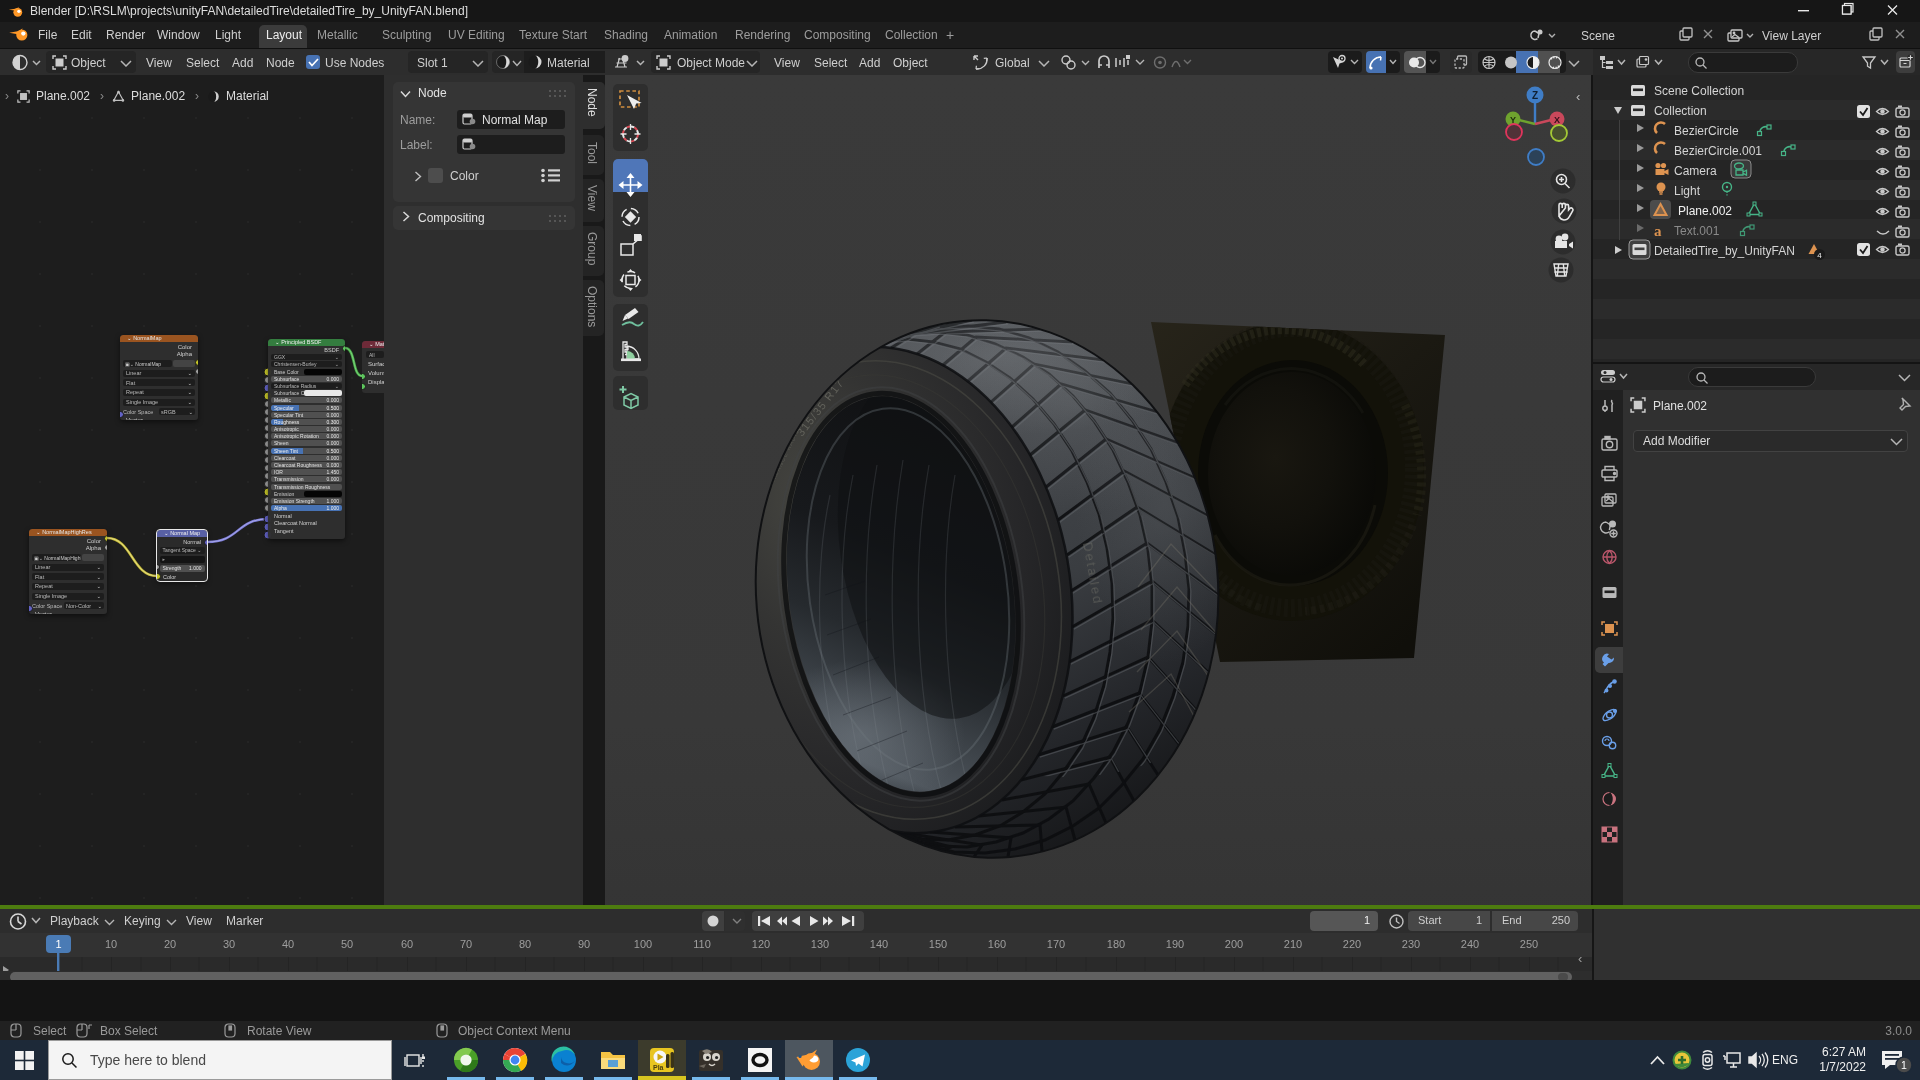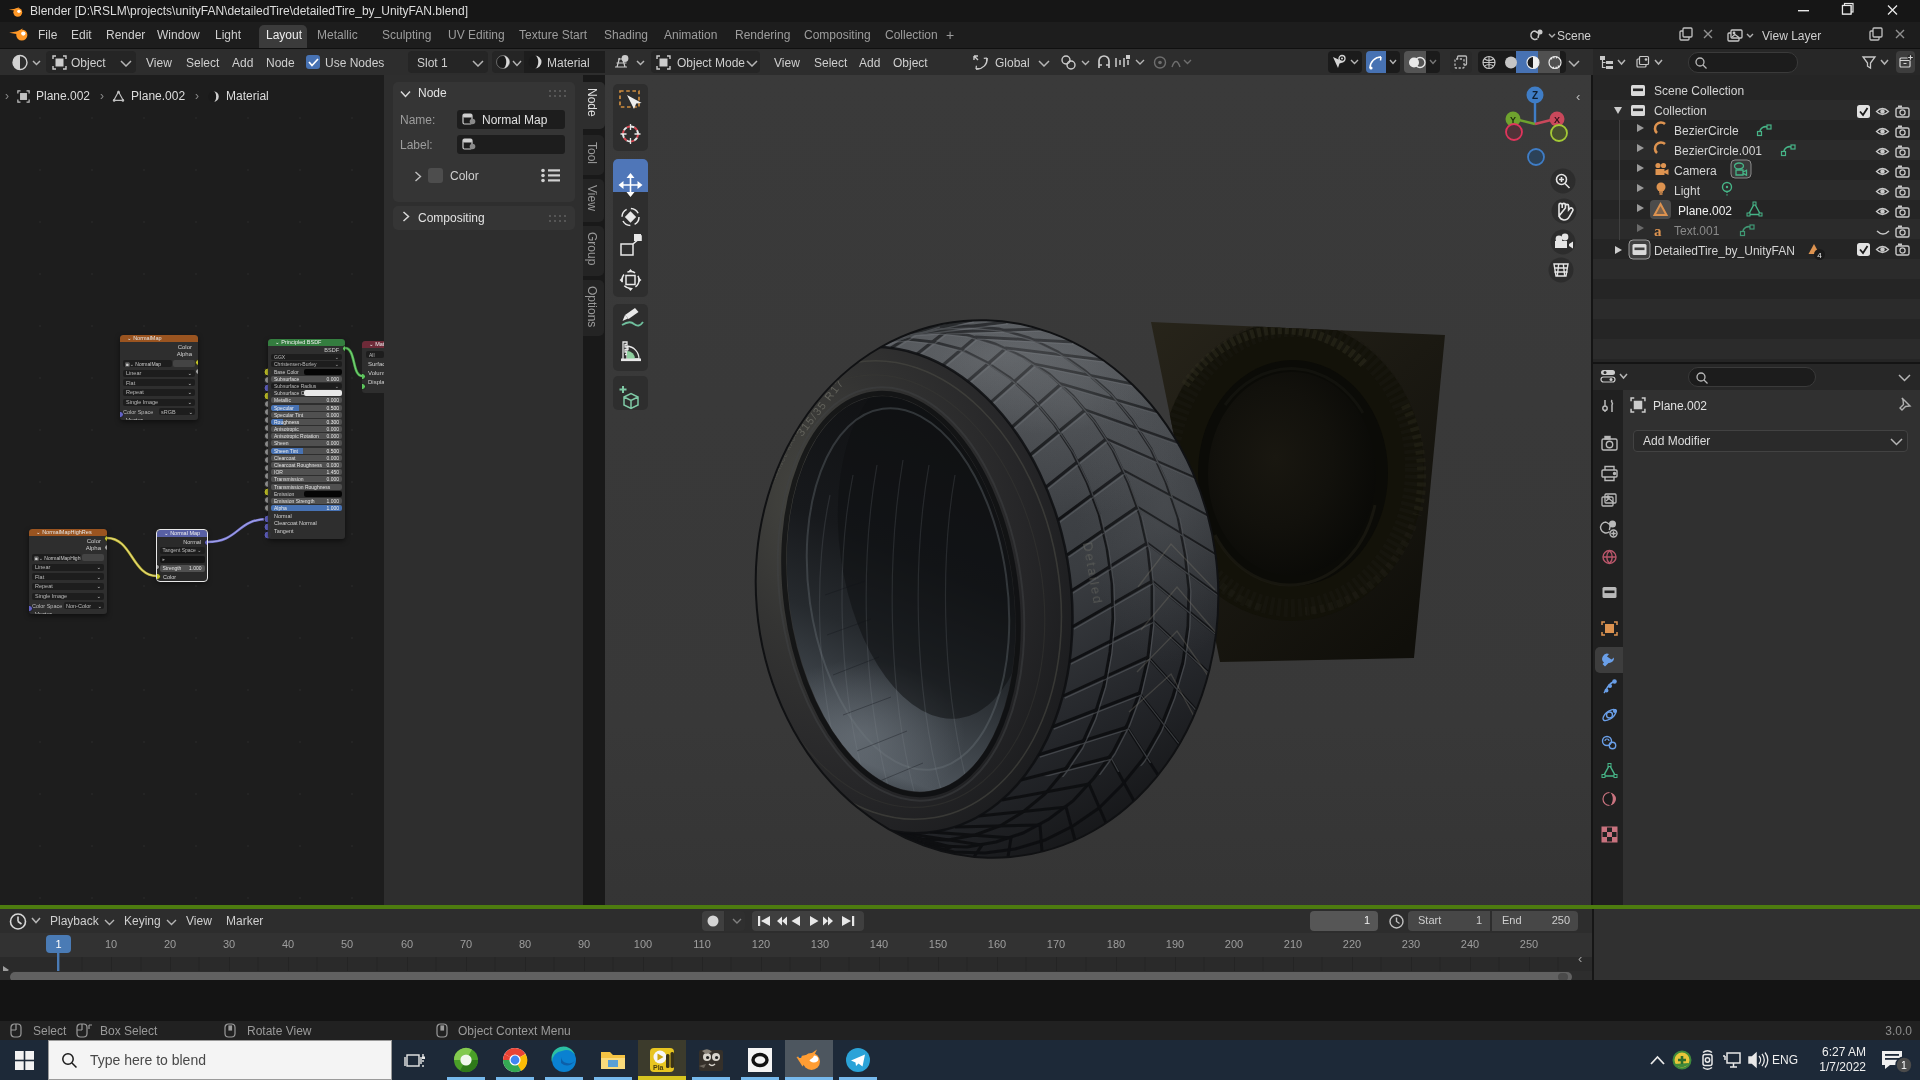--- a/index.html
+++ b/index.html
@@ -56,21 +56,21 @@
     <div class="abs txt dim" style="left:804px;top:6px;">Compositing</div>
     <div class="abs txt dim" style="left:885px;top:6px;">Collection</div>
     <div class="abs txt dim" style="left:946px;top:5px;font-size:14px;">+</div>
 
     <div class="abs row" style="left:1527px;top:3px;height:21px;">
       <svg width="30" height="16" viewBox="0 0 30 16">
           <path d="M8 3 a4.2 4.2 0 1 0 2.5 7.6 M8 3 l4 2.5 l-1 4.5" fill="none" stroke="#c8c8c8" stroke-width="1.5"></path>
           <circle cx="13" cy="4" r="2.5" fill="#c8c8c8"></circle>
           <path d="M22 6 l3 3 l3 -3" fill="none" stroke="#b0b0b0" stroke-width="1.4"></path>
         </svg>
-      <div class="txt" style="margin-left:0;text-align:center;">Scene</div>
+      <div class="txt" style="margin-left:24px;text-align:center;">Scene</div>
     </div>
     <svg class="abs" style="left:1678px;top:5px" width="40" height="16" viewBox="0 0 40 16">
       <rect x="2" y="4" width="9" height="9" rx="1" fill="none" stroke="#c0c0c0" stroke-width="1.3"></rect>
       <rect x="5" y="1" width="9" height="9" rx="1" fill="#1d1d1d" stroke="#c0c0c0" stroke-width="1.3"></rect>
       <path d="M26 3 l8 8 M34 3 l-8 8" stroke="#909090" stroke-width="1.4"></path>
     </svg>
     <div class="abs row" style="left:1726px;top:3px;height:21px;">
       <svg width="30" height="16" viewBox="0 0 30 16">
           <rect x="2" y="5" width="11" height="8" rx="1" fill="none" stroke="#c8c8c8" stroke-width="1.3"></rect>
           <rect x="5" y="2" width="11" height="8" rx="1" fill="#1d1d1d" stroke="#c8c8c8" stroke-width="1.3"></rect>

